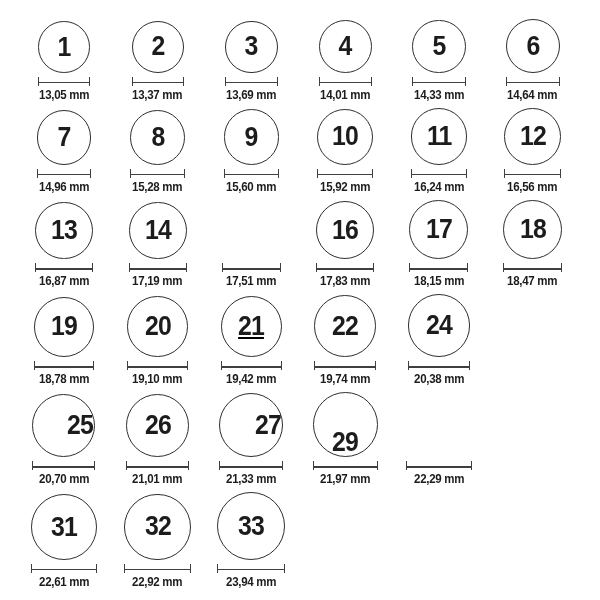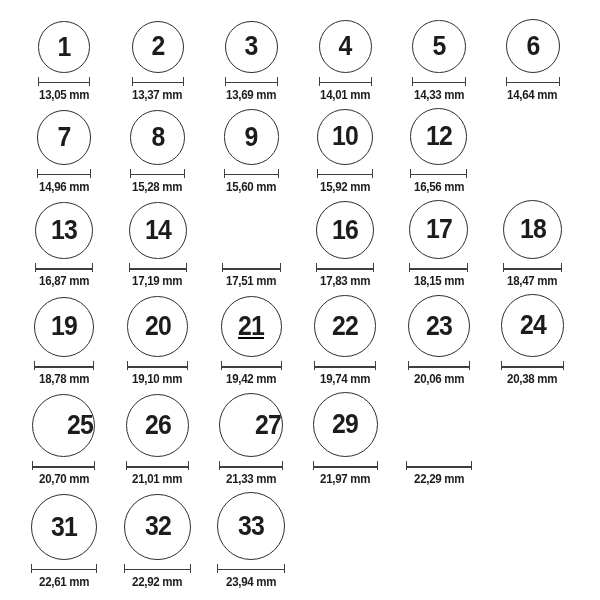--- a/index.html
+++ b/index.html
@@ -145,20 +145,27 @@
         <div class="mm-label">15,60 mm</div>
       </div>
       <div class="cell">
         <div class="circle" style="width: 55.9px; height: 55.9px;">
           <span class="num">10</span>
         </div>
         <div class="ruler" style="width: 55.9px;"></div>
         <div class="mm-label">15,92 mm</div>
       </div>
       <div class="cell">
+        <div class="circle" style="width: 56.4px; height: 56.4px;">
+          <span class="num">11</span>
+        </div>
+        <div class="ruler" style="width: 56.4px;"></div>
+        <div class="mm-label">16,24 mm</div>
+      </div>
+      <div class="cell">
         <div class="circle" style="width: 56.8px; height: 56.8px;">
           <span class="num">12</span>
         </div>
         <div class="ruler" style="width: 56.8px;"></div>
         <div class="mm-label">16,56 mm</div>
       </div>
     </div>
     <div class="row">
       <div class="cell">
         <div class="circle" style="width: 57.3px; height: 57.3px;">
@@ -223,27 +230,20 @@
         <div class="mm-label">19,42 mm</div>
       </div>
       <div class="cell">
         <div class="circle" style="width: 61.6px; height: 61.6px;">
           <span class="num">22</span>
         </div>
         <div class="ruler" style="width: 61.6px;"></div>
         <div class="mm-label">19,74 mm</div>
       </div>
       <div class="cell">
-        <div class="circle" style="width: 62.1px; height: 62.1px;">
-          <span class="num">23</span>
-        </div>
-        <div class="ruler" style="width: 62.1px;"></div>
-        <div class="mm-label">20,06 mm</div>
-      </div>
-      <div class="cell">
         <div class="circle" style="width: 62.6px; height: 62.6px;">
           <span class="num">24</span>
         </div>
         <div class="ruler" style="width: 62.6px;"></div>
         <div class="mm-label">20,38 mm</div>
       </div>
     </div>
     <div class="row">
       <div class="cell">
         <div class="circle" style="width: 63.1px; height: 63.1px; justify-content: flex-end;">
@@ -260,21 +260,21 @@
         <div class="mm-label">21,01 mm</div>
       </div>
       <div class="cell">
         <div class="circle" style="width: 64px; height: 64px; justify-content: flex-end;">
           <span class="num">27</span>
         </div>
         <div class="ruler" style="width: 64px;"></div>
         <div class="mm-label">21,33 mm</div>
       </div>
       <div class="cell">
-        <div class="circle" style="width: 65px; height: 65px;">
+        <div class="circle" style="width: 65px; height: 65px; align-items: flex-end;">
           <span class="num">29</span>
         </div>
         <div class="ruler" style="width: 65px;"></div>
         <div class="mm-label">21,97 mm</div>
       </div>
       <div class="cell">
         <div class="ruler" style="width: 65.4px;"></div>
         <div class="mm-label">22,29 mm</div>
       </div>
     </div>

